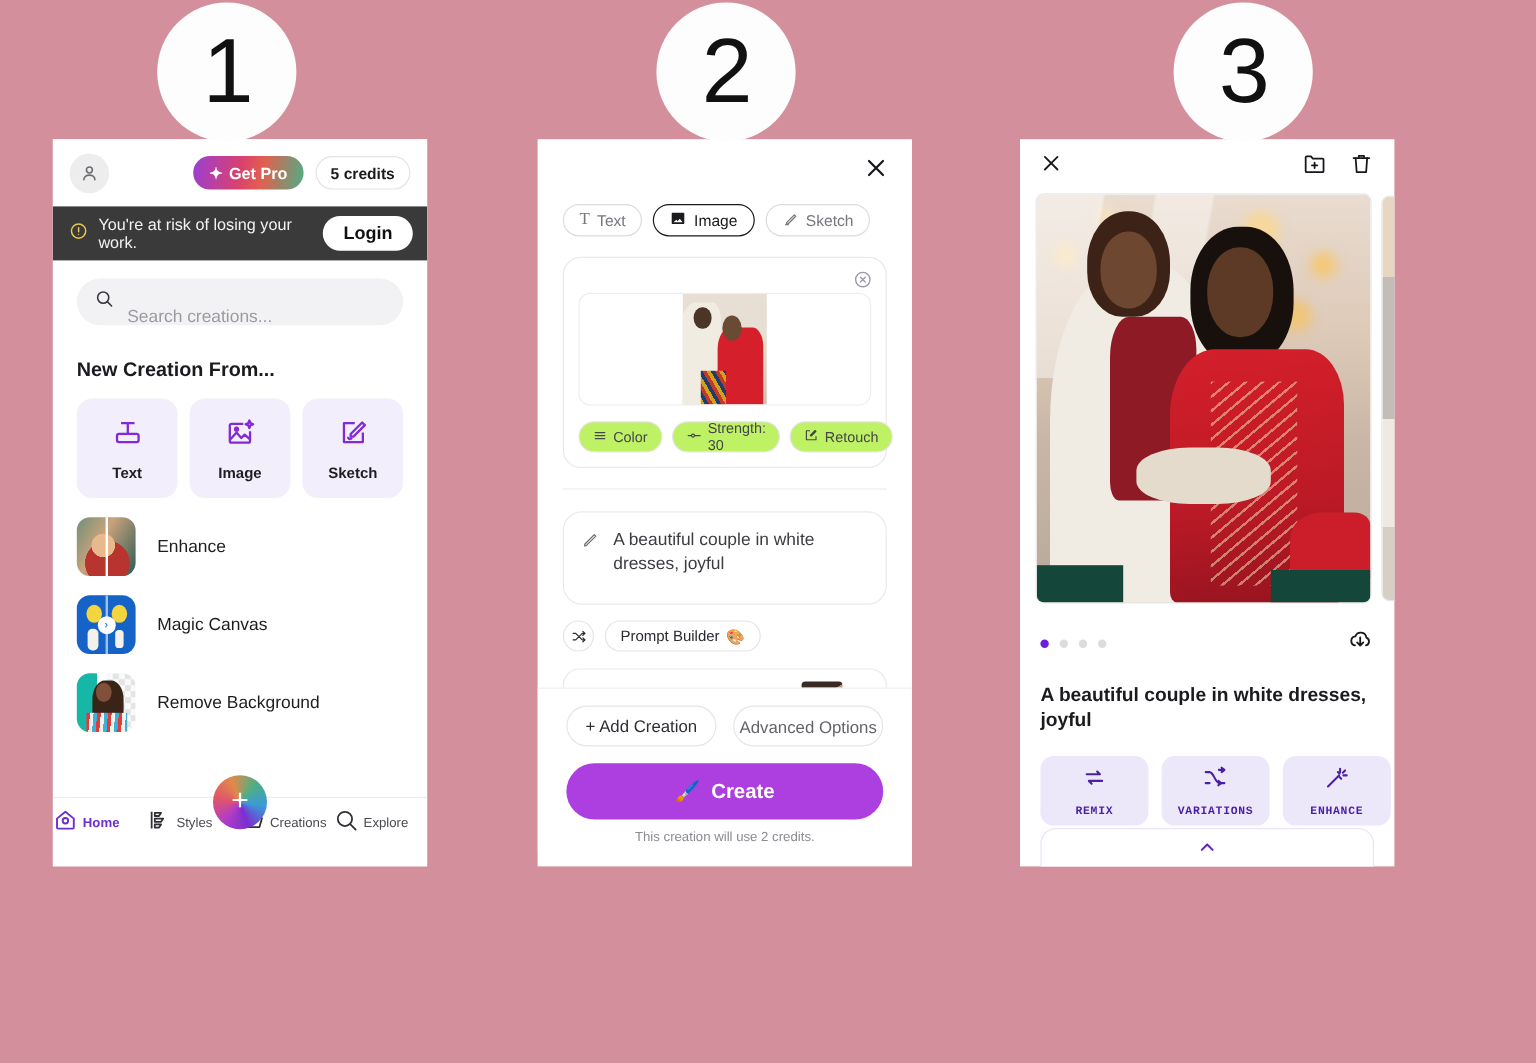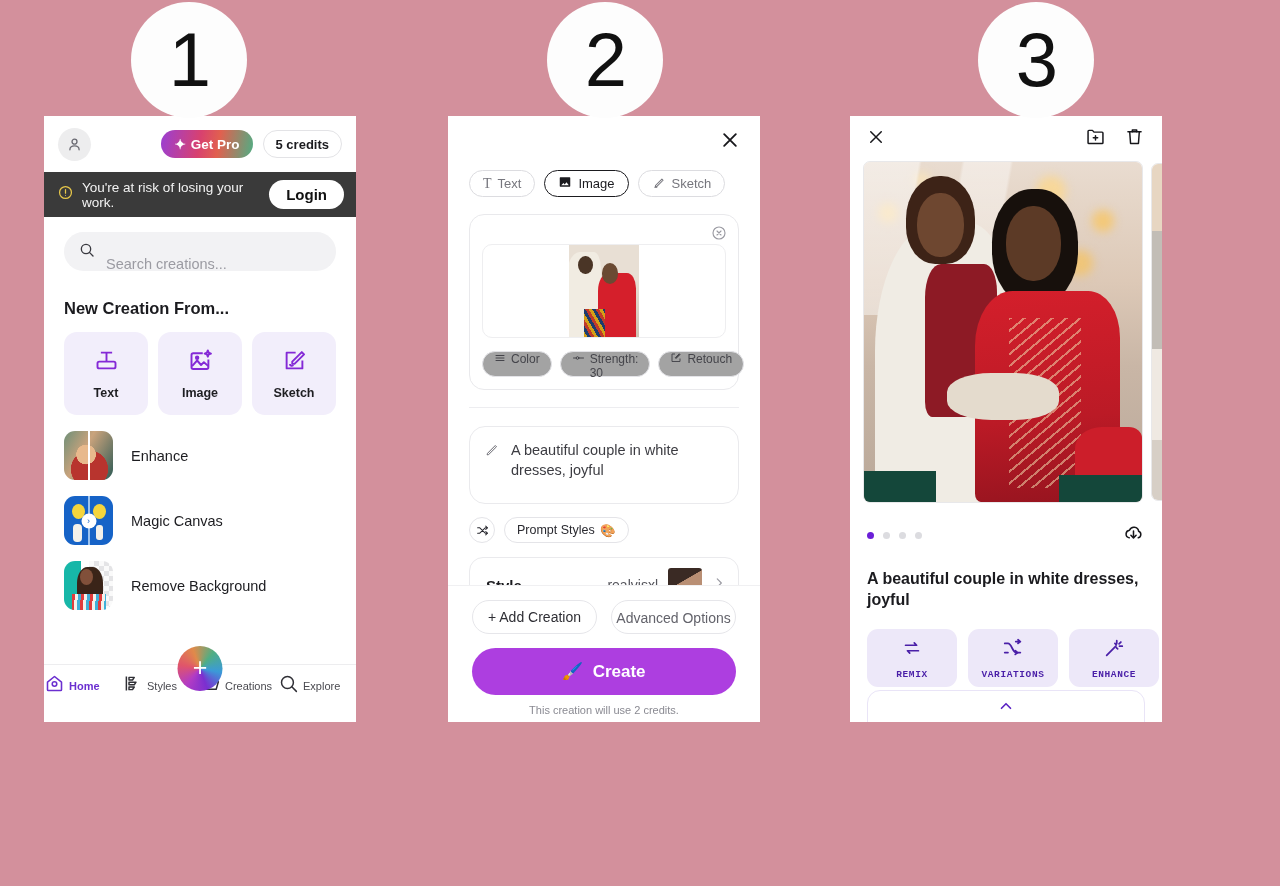--- a/index.html
+++ b/index.html
@@ -118,21 +118,21 @@
   }
   .img-clear { position: absolute; right: 11px; top: 10px; }
   .img-inner {
     margin-top: 17px; height: 94px; border: 1px solid #eeeef0; border-radius: 10px;
     display: flex; align-items: center; justify-content: center; overflow: hidden;
   }
   .photo-thumb { width: 70px; height: 92px; }
   .opt-row { display: flex; gap: 8px; margin-top: 13px; }
   .opt-chip {
     height: 26px; padding: 0 11px; border-radius: 13px; border: 1px solid #e4e4e8;
-    display: flex; gap: 5px; font-size: 12px; color: #45454b; background: #a3a3a3;
+    display: flex; align-items: center; gap: 5px; font-size: 12px; color: #45454b; background: #bef264;
   }
   .p2-div { height: 1px; background: #ededf0; margin: 17px 0 0 0; }
   .prompt-box {
     margin-top: 18px; border: 1px solid #eaeaed; border-radius: 16px;
     min-height: 78px; padding: 14px 16px 14px 14px; display: flex; gap: 12px;
   }
   .prompt-txt { font-size: 14.5px; color: #3c3c42; line-height: 1.35; }
   .pb-row { display: flex; align-items: center; gap: 9px; margin-top: 13px; }
   .pb-round {
     width: 26px; height: 26px; border-radius: 50%; border: 1px solid #e4e4e8;
@@ -143,21 +143,21 @@
     display: flex; align-items: center; gap: 6px; font-size: 12.5px; color: #2a2a30;
   }
   .style-card {
     margin-top: 14px; border: 1px solid #eaeaed; border-radius: 14px;
     height: 56px; display: flex; align-items: center; padding: 0 12px 0 16px; gap: 10px;
   }
   .style-lbl { font-size: 15px; font-weight: 700; color: #1b1b1f; }
   .style-val { margin-left: auto; font-size: 14px; color: #55555c; }
   .style-thumb { width: 34px; height: 34px; border-radius: 3px; overflow: hidden; flex:none; }
   .p2-footer {
-    position: absolute; left: 0; bottom: 0; width: 312px; height: 137px;
+    position: absolute; left: 0; bottom: 12px; width: 312px; height: 137px;
     background: #fff; border-top: 1px solid #f0f0f2; padding: 14px 24px 0 24px;
   }
   .footer-btn-row { display: flex; gap: 14px; }
   .ghost-btn {
     flex: 1; height: 34px; border-radius: 17px; border: 1px solid #e6e6ea; background: #fff;
     display: flex; align-items: center; justify-content: center;
     font-size: 14px; color: #2e2e34; overflow: hidden; line-height: 1.15; text-align: center;
   }
   .ghost-btn.two-line { flex-direction: column; padding-top: 2px; color: #63636b; }
   .create-btn {
@@ -476,21 +476,21 @@
       </div>
 
       <div class="pb-row">
         <div class="pb-round">
           <svg width="13" height="13" viewBox="0 0 24 24" fill="none" stroke="#2a2a30" stroke-width="1.9" stroke-linecap="round" stroke-linejoin="round">
             <path d="M3 7h4l10 10h4M3 17h4L17 7h4"></path>
               <path d="M18 4l3 3-3 3M18 14l3 3-3 3"></path>
           </svg>
         </div>
         <div class="pb-chip">
-          <span>Prompt Styles</span>
+          <span>Prompt Builder</span>
           <span>🎨</span>
         </div>
       </div>
 
       <div class="style-card">
         <span class="style-lbl">Style</span>
         <span class="style-val">realvisxl</span>
         <span class="style-thumb" style="background:linear-gradient(150deg,#3a2a24 0 40%,#b98f74 41% 70%,#2d201a 71% 100%);display:block"></span>
         <span>
           <svg width="14" height="14" viewBox="0 0 24 24" fill="none" stroke="#9a9aa2" stroke-width="2" stroke-linecap="round" stroke-linejoin="round">

